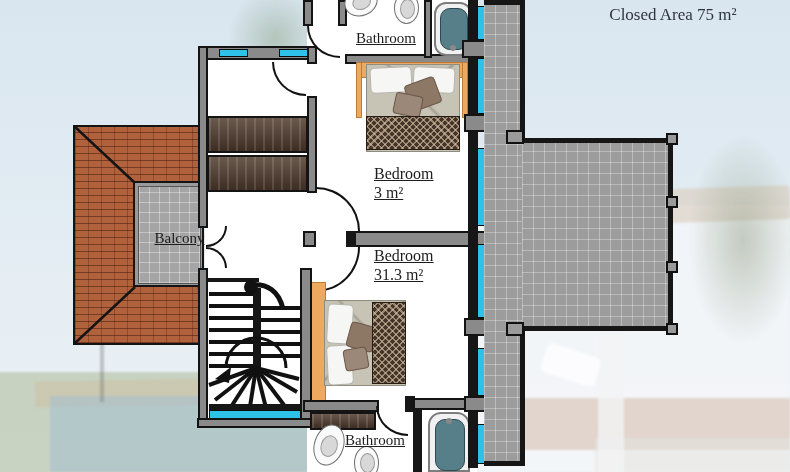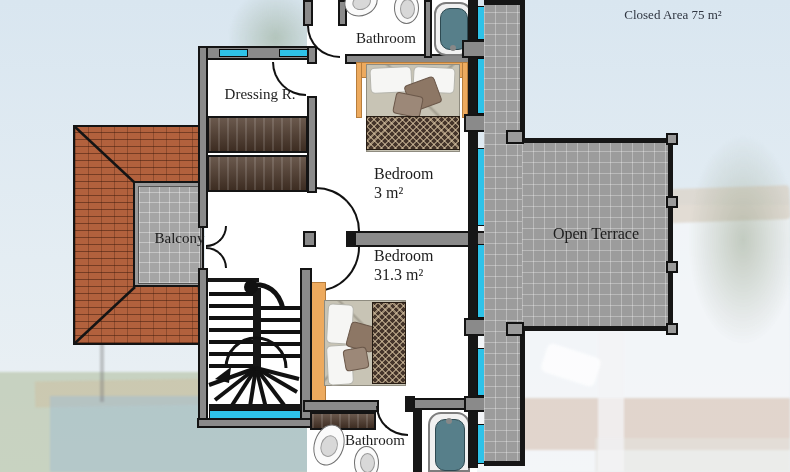--- a/index.html
+++ b/index.html
@@ -17,40 +17,40 @@
   .win{position:absolute;background:#2ec2e8;border:1px solid #0d0d0d;box-sizing:border-box;}
   .tiles{position:absolute;background-color:#9c9c9c;
      background-image:repeating-linear-gradient(0deg,rgba(255,255,255,.30) 0 1px,transparent 1px 11px),
                       repeating-linear-gradient(90deg,rgba(255,255,255,.30) 0 1px,transparent 1px 11px);}
   .post{position:absolute;background:#9a9a9a;border:2px solid #111;box-sizing:border-box;}
   .door{position:absolute;box-sizing:border-box;border:0 solid #111;}
   .d-bl{border-left:2.5px solid #111;border-bottom:2.5px solid #111;border-bottom-left-radius:100% 100%;}
   .d-br{border-right:2.5px solid #111;border-bottom:2.5px solid #111;border-bottom-right-radius:100% 100%;}
   .d-rt{border-right:2.5px solid #111;border-top:2.5px solid #111;border-top-right-radius:100% 100%;}
   .d-rb{border-right:2.5px solid #111;border-bottom:2.5px solid #111;border-bottom-right-radius:100% 100%;}
-  .label{position:absolute;color:#1d1d1d;text-align:center;white-space:nowrap;}
+  .label{position:absolute;color:#1d1d1d;text-align:center;white-space:nowrap;text-decoration:underline;}
   .wardrobe{position:absolute;background-color:#4e392b;box-sizing:border-box;border:2px solid #141414;
      background-image:repeating-linear-gradient(90deg,rgba(255,255,255,.13) 0 2px,transparent 2px 9px),
                       linear-gradient(180deg,rgba(255,255,255,.16),rgba(0,0,0,.22));}
   .woven{position:absolute;background-color:#44342a;border:1px solid #261c13;box-sizing:border-box;
      background-image:repeating-linear-gradient(45deg,rgba(226,205,170,.55) 0 1.5px,transparent 1.5px 5px),
                       repeating-linear-gradient(-45deg,rgba(226,205,170,.55) 0 1.5px,transparent 1.5px 5px);}
   .mattress{position:absolute;background:#c8c4b5;border:1px solid #8f8c80;box-sizing:border-box;
      background-image:linear-gradient(135deg,transparent 46%,rgba(110,105,92,.45) 48%,transparent 50%),
                       linear-gradient(45deg,transparent 58%,rgba(110,105,92,.4) 60%,transparent 62%);}
   .pillow{position:absolute;background:#f6f6f4;border:1px solid #b5b5ad;border-radius:5px;}
   .cushion{position:absolute;background:#8d7765;border:1px solid #6b584a;border-radius:4px;}
   .frame{position:absolute;background:#edaa5e;border:1px solid #b77d3c;box-sizing:border-box;}
   .tub{position:absolute;background:#f1f1f1;border:2px solid #7d7d7d;box-sizing:border-box;}
   .tubwater{position:absolute;background:#577f8a;border:1px solid #2e4a52;border-radius:10px;}
   .oval{position:absolute;background:#fafafa;border:1.5px solid #6f6f6f;border-radius:50%;box-sizing:border-box;}
   .oval-in{position:absolute;background:#d8d8d8;border:1px solid #9a9a9a;border-radius:50%;}
   .tread{position:absolute;background:#111;}
   #title{position:absolute;top:4px;right:22px;width:190px;text-align:center;
-         color:#2f3540;font-size:13px;line-height:21px;}
+         color:#2f3540;font-size:17px;line-height:21px;}
 </style>
 </head>
 <body>
 
 <div id="stage">
 
   <div id="bg">
     <div style="left:470px;top:205px;width:320px;height:267px;background:rgba(246,247,249,.75);"></div>
     <div style="left:505px;top:190px;width:285px;height:34px;background:rgba(219,209,196,.7);transform:rotate(-2deg);border-radius:4px;"></div>
     <div style="left:688px;top:135px;width:110px;height:210px;background:radial-gradient(closest-side,rgba(138,152,124,.45),rgba(138,152,124,0));border-radius:50%;"></div>
@@ -89,21 +89,20 @@
   <div class="wall" style="left:198px;top:46px;width:119px;height:14px;"></div>
   <div class="win" style="left:219px;top:49px;width:29px;height:8px;"></div>
   <div class="win" style="left:279px;top:49px;width:29px;height:8px;"></div>
   <div class="wall" style="left:198px;top:46px;width:10px;height:182px;"></div>
   <div class="wall" style="left:198px;top:268px;width:10px;height:160px;"></div>
   <div class="wall" style="left:307px;top:46px;width:10px;height:18px;"></div>
   <div class="wall" style="left:307px;top:96px;width:10px;height:97px;"></div>
   <div class="door d-bl" style="left:272px;top:62px;width:34px;height:34px;"></div>
   <div class="wardrobe" style="left:207px;top:116px;width:101px;height:37px;"></div>
   <div class="wardrobe" style="left:207px;top:155px;width:101px;height:37px;"></div>
-  <div class="label" style="left:210px;top:86px;width:100px;font-size:15px;">Dressing R.</div>
 
   <div class="wall" style="left:303px;top:0;width:10px;height:26px;"></div>
   <div class="door d-bl" style="left:307px;top:26px;width:33px;height:32px;"></div>
   <div class="wall" style="left:338px;top:0;width:9px;height:26px;"></div>
   <div class="wall" style="left:345px;top:54px;width:133px;height:10px;"></div>
   <div class="wall" style="left:424px;top:0;width:8px;height:58px;"></div>
   <div class="oval" style="left:344px;top:-12px;width:34px;height:28px;transform:rotate(-22deg);">
     <div class="oval-in" style="left:7px;top:6px;width:17px;height:13px;"></div>
   </div>
   <div class="oval" style="left:394px;top:-8px;width:25px;height:32px;">
@@ -223,15 +222,14 @@
   <div class="tiles" style="left:522px;top:142px;width:148px;height:186px;"></div>
   <div class="bwall" style="left:522px;top:138px;width:150px;height:5px;"></div>
   <div class="bwall" style="left:522px;top:326px;width:150px;height:5px;"></div>
   <div class="bwall" style="left:668px;top:138px;width:5px;height:192px;"></div>
   <div class="post" style="left:666px;top:133px;width:12px;height:12px;"></div>
   <div class="post" style="left:666px;top:196px;width:12px;height:12px;"></div>
   <div class="post" style="left:666px;top:261px;width:12px;height:12px;"></div>
   <div class="post" style="left:666px;top:323px;width:12px;height:12px;"></div>
   <div class="post" style="left:506px;top:130px;width:18px;height:14px;"></div>
   <div class="post" style="left:506px;top:322px;width:18px;height:14px;"></div>
-  <div class="label" style="left:522px;top:225px;width:148px;font-size:16px;">Open Terrace</div>
 
 </div>
 
 </body></html>

